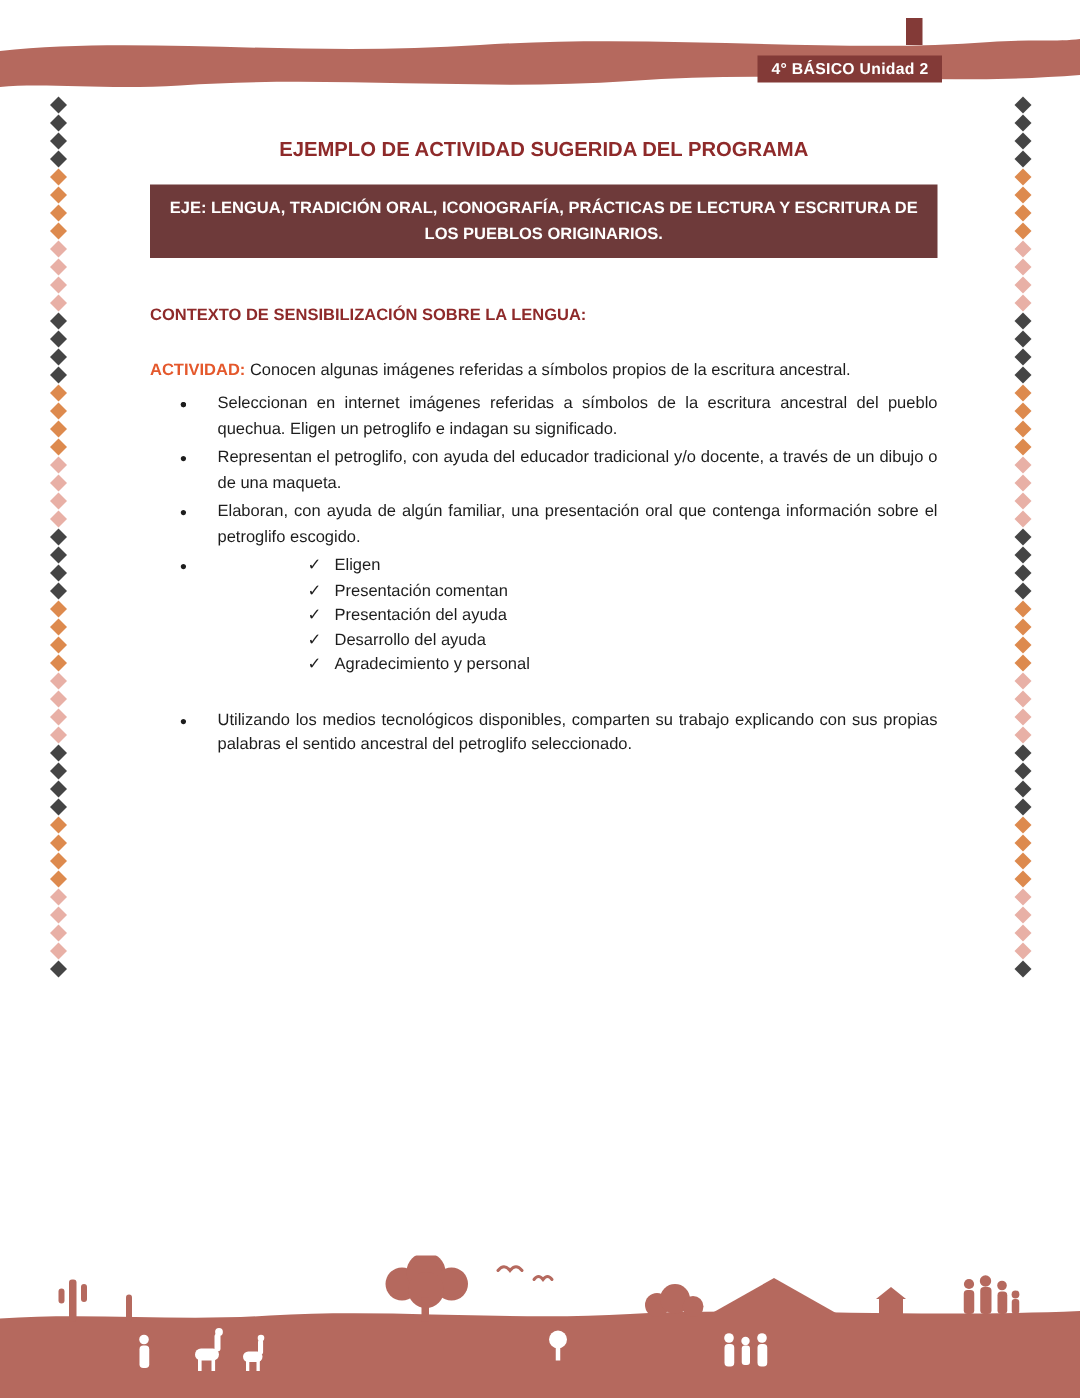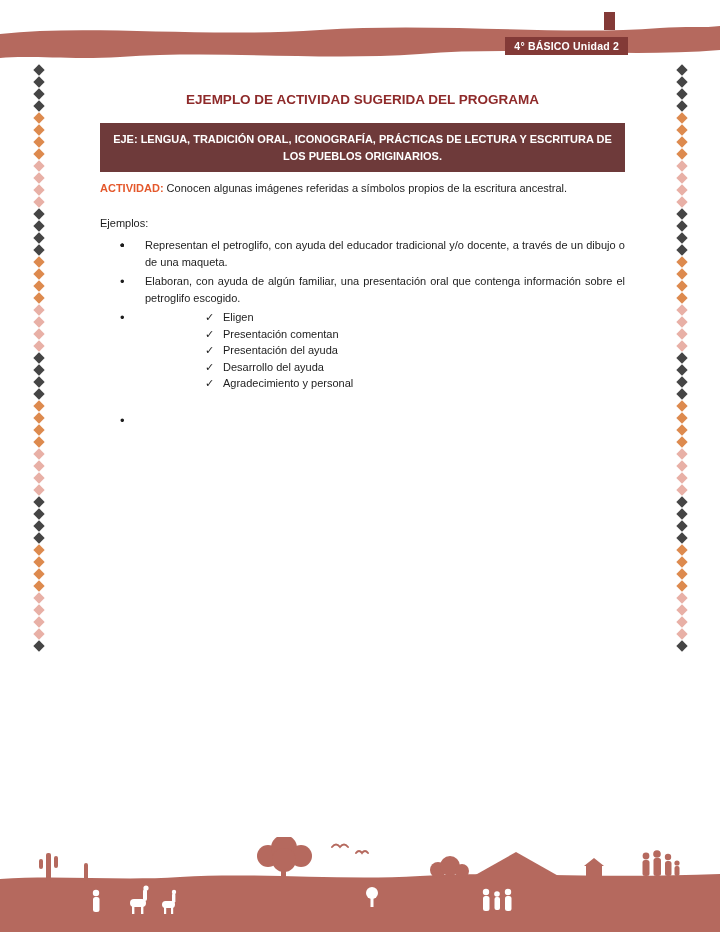--- a/index.html
+++ b/index.html
@@ -49,21 +49,21 @@
     font-size:13.5px;font-weight:bold;text-align:center;
     color:var(--title-maroon);margin-bottom:13px;
   }
   .eje-banner{
     background:var(--banner-maroon);color:#fff;font-weight:bold;
     font-size:11px;line-height:1.5;padding:8px 11px;text-align:center;
   }
   .context{
     margin-top:30px;font-size:11px;font-weight:bold;color:var(--title-maroon);
   }
-  .activity{margin-top:8px;}
+  .activity{margin-top:20px;}
   .activity-label{font-weight:bold;color:var(--activity-orange);}
   .examples{margin-top:18px;}
   ul.bullets{list-style:none;margin-top:6px;}
   ul.bullets > li{
     position:relative;padding-left:45px;margin-bottom:3px;
     text-align:justify;
   }
   .bdot{position:absolute;left:20px;top:-1px;font-size:13px;}
   ul.checklist{list-style:none;margin:3px 0 4px 60px;}
   ul.checklist li{position:relative;padding-left:18px;text-align:left;}
@@ -187,31 +187,32 @@
       <span class="diamond" style="background: rgb(232, 176, 166);"></span>
       <span class="diamond" style="background: rgb(69, 69, 69);"></span>
     </div>
 
   <main class="content">
 
     <h1 class="title">EJEMPLO DE ACTIVIDAD SUGERIDA DEL PROGRAMA</h1>
 
     <div class="eje-banner">EJE: LENGUA, TRADICIÓN ORAL, ICONOGRAFÍA, PRÁCTICAS DE LECTURA Y ESCRITURA DE LOS PUEBLOS ORIGINARIOS.</div>
 
+    <h2 class="context">CONTEXTO DE SENSIBILIZACIÓN SOBRE LA LENGUA:</h2>
 
     <p class="activity"><span class="activity-label">ACTIVIDAD:</span><span> Conocen algunas imágenes referidas a símbolos propios de la escritura ancestral.</span></p>
 
-    <p class="examples">Ejemplos:</p>
 
     <ul class="bullets">
       <li>
         <span class="bdot">•</span>
       </li>
       <li>
         <span class="bdot">•</span>
+        <span class="btxt">Seleccionan en internet imágenes referidas a símbolos de la escritura ancestral del pueblo quechua. Eligen un petroglifo e indagan su significado.</span>
       </li>
       <li>
         <span class="bdot">•</span>
         <span class="btxt">Representan el petroglifo, con ayuda del educador tradicional y/o docente, a través de un dibujo o de una maqueta.</span>
       </li>
       <li>
         <span class="bdot">•</span>
         <span class="btxt">Elaboran, con ayuda de algún familiar, una presentación oral que contenga información sobre el petroglifo escogido.</span>
       </li>
       <li>
@@ -234,20 +235,21 @@
             <span>Desarrollo del ayuda</span>
           </li>
           <li>
             <span class="check">✓</span>
             <span>Agradecimiento y personal</span>
           </li>
         </ul>
       </li>
       <li class="gap-before">
         <span class="bdot">•</span>
+        <span class="btxt">Utilizando los medios tecnológicos disponibles, comparten su trabajo explicando con sus propias palabras el sentido ancestral del petroglifo seleccionado.</span>
       </li>
     </ul>
   </main>
 
   <svg class="footer-band" width="720" height="95" viewBox="0 0 720 95" aria-hidden="true">
 
     <path class="terra" d="M0,42 C60,38 120,44 180,40 C260,35 340,44 420,39 C500,34 600,42 720,37 L720,95 L0,95 Z"></path>
 
     <g class="terra">
 

